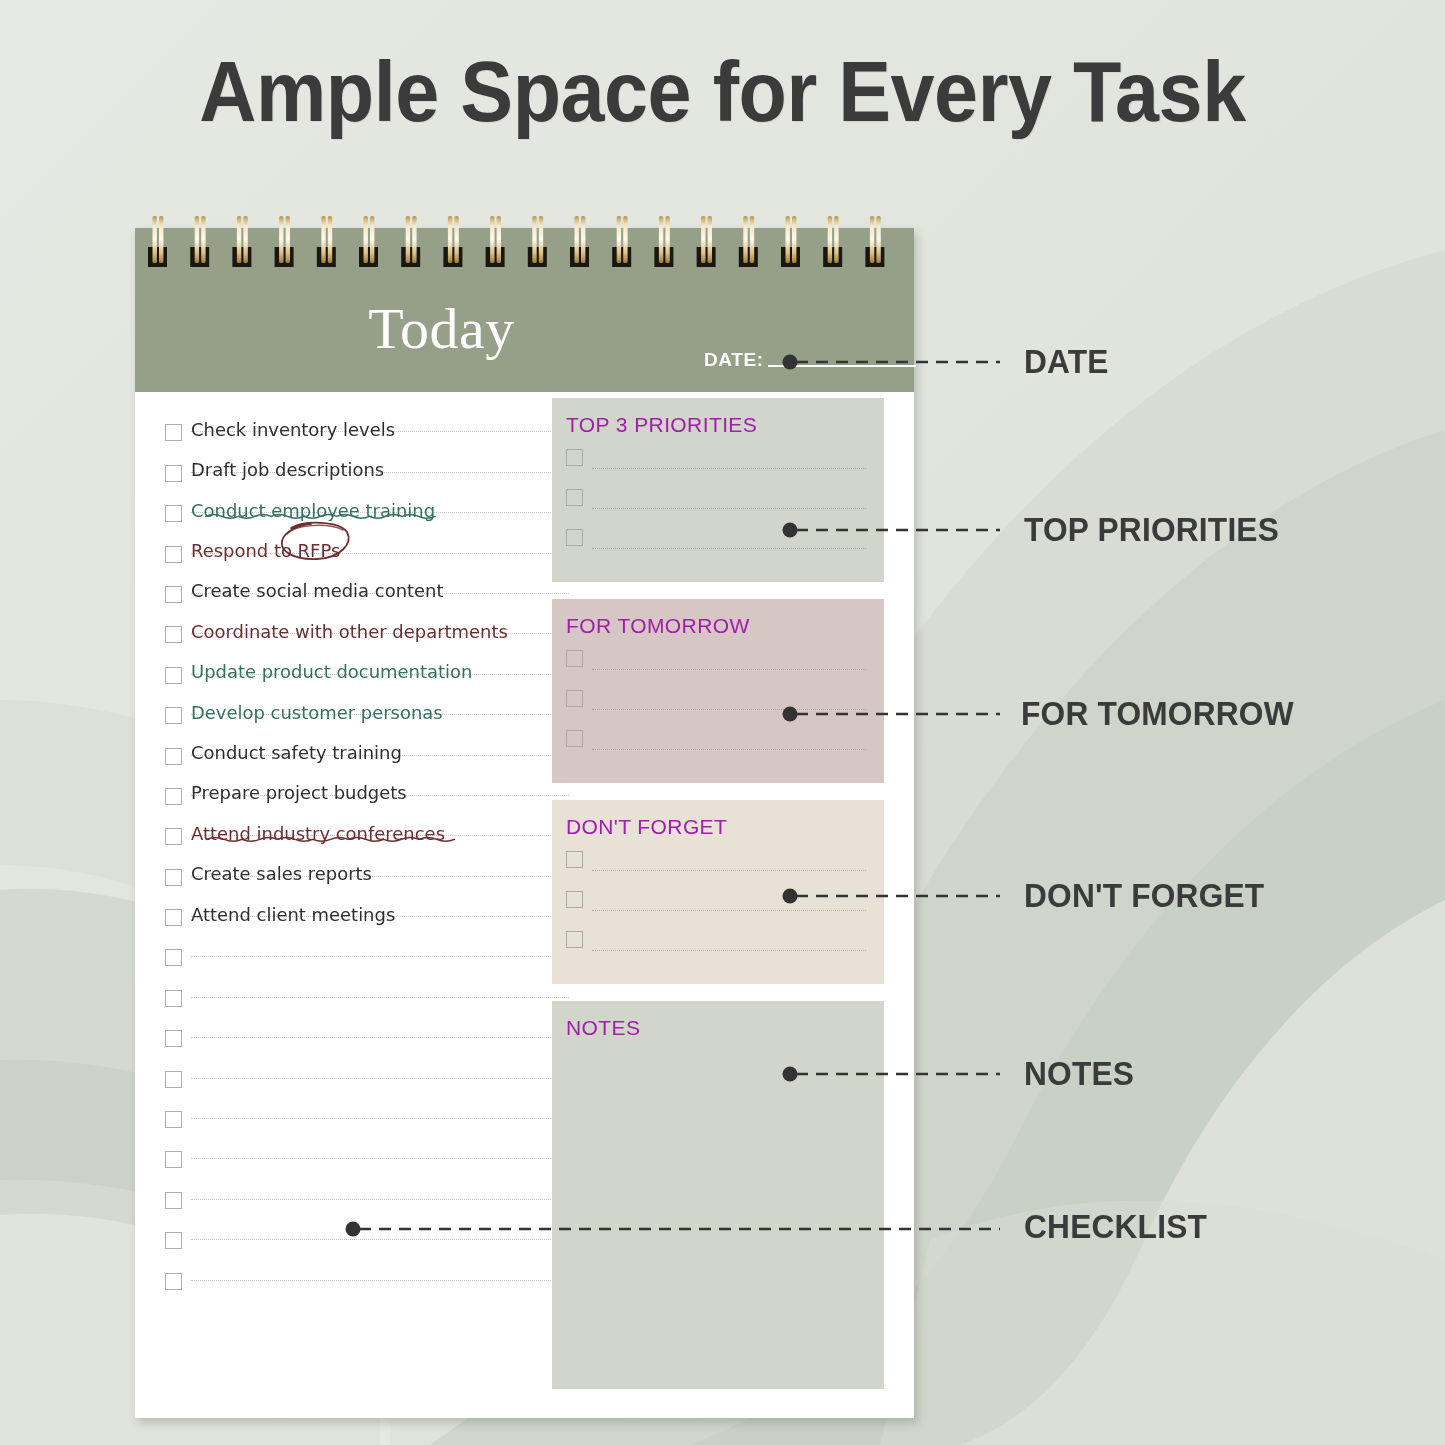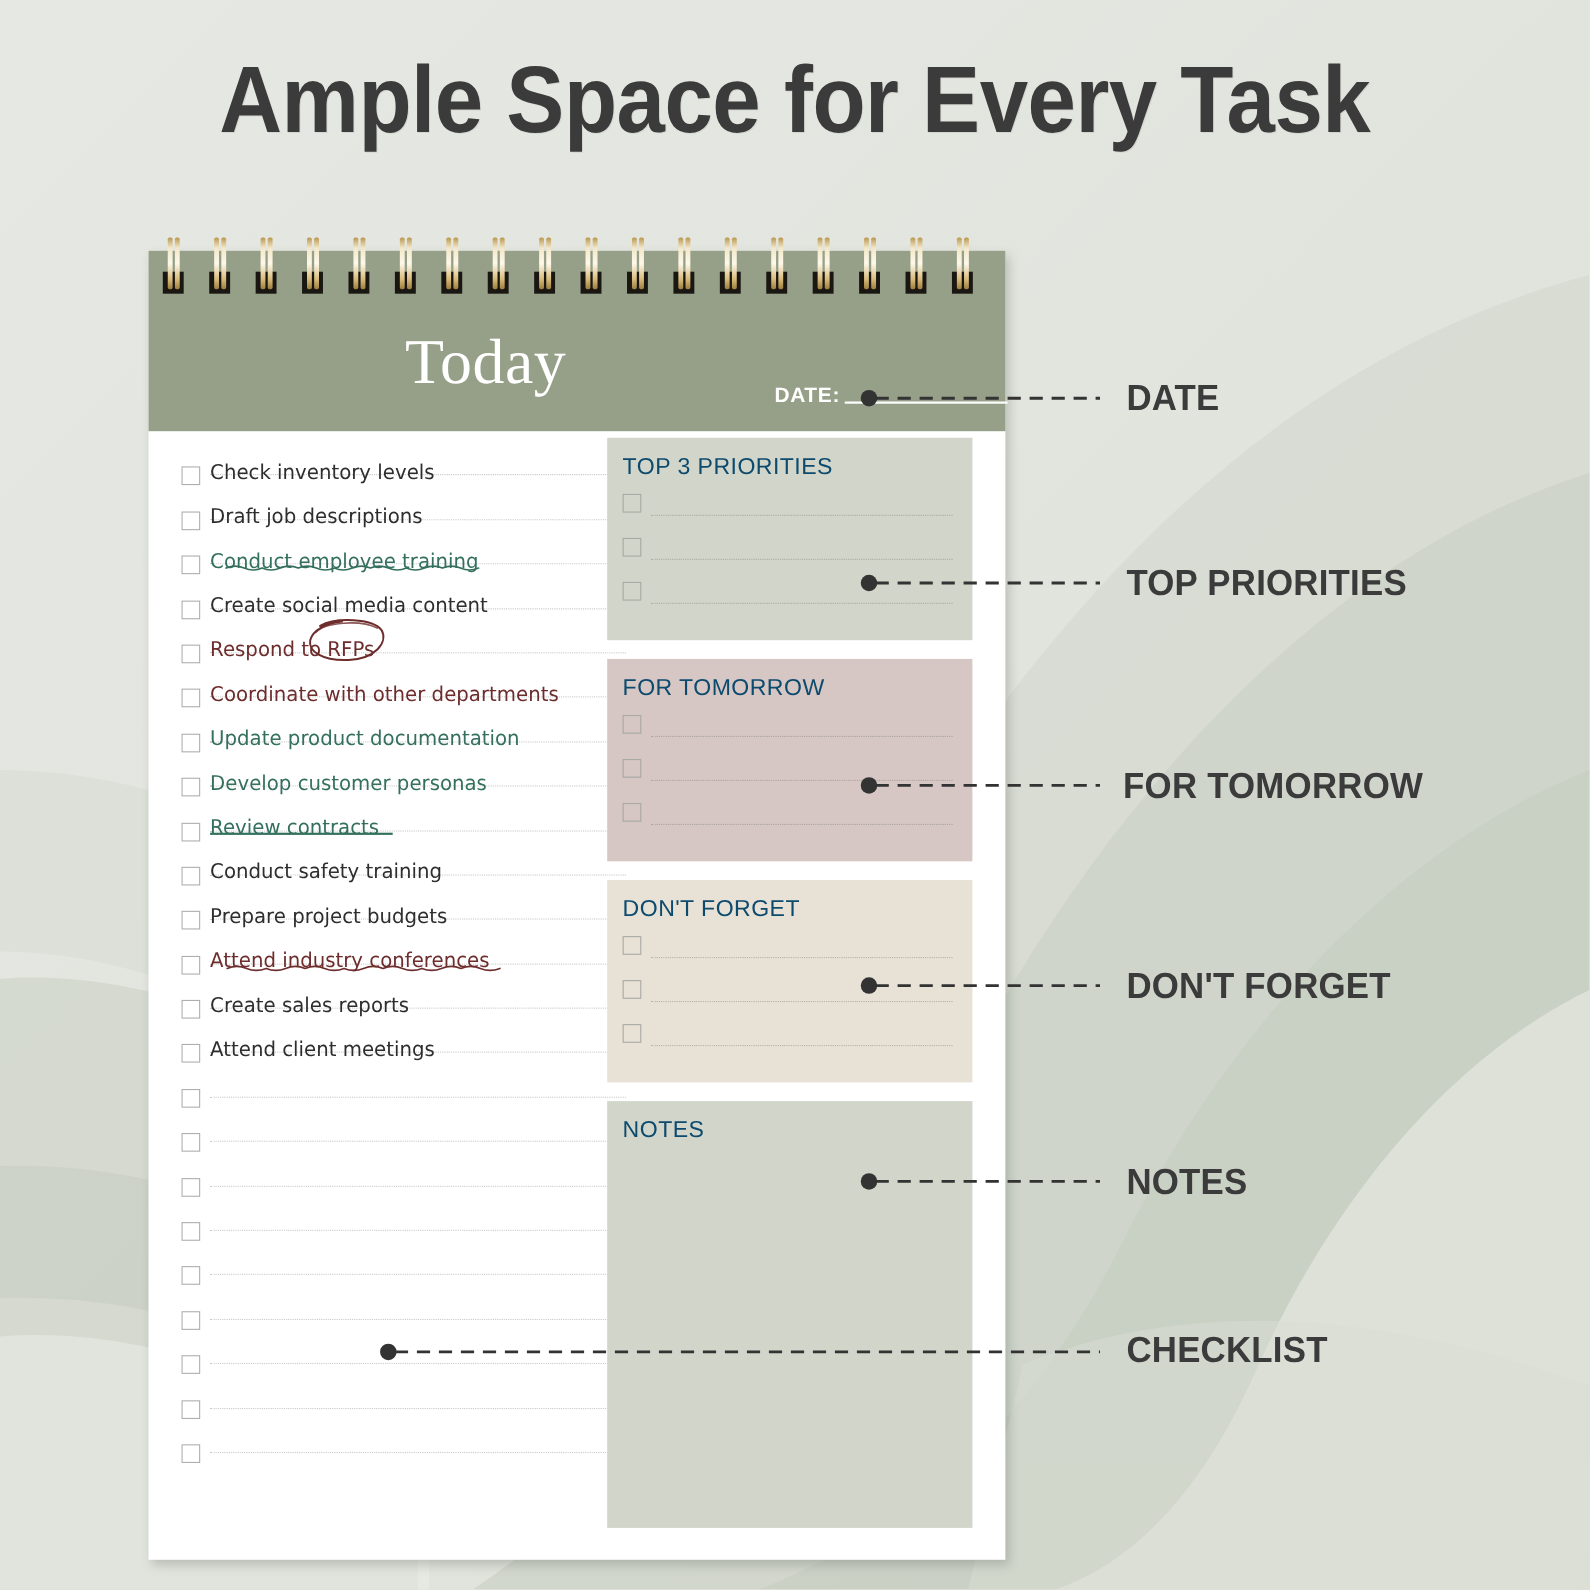--- a/index.html
+++ b/index.html
@@ -184,21 +184,21 @@
     width: 332px;
   }
 
   .sbox {
     position: relative;
     margin-bottom: 17px;
     padding: 16px 14px 0 14px;
   }
   .sbox-title {
     font-size: 21px;
-    color: #0c4a6e;
+    color: #a21caf;
     letter-spacing: 0.4px;
     line-height: 1;
     margin-bottom: 13px;
     font-weight: normal;
   }
   .sbox-rows { padding-bottom: 14px; }
   .sbox-row {
     position: relative;
     height: 40px;
     display: flex;
@@ -309,51 +309,45 @@
           <span class="cbox"></span>
           <span class="row-line"></span>
           <span class="task-text t-teal">Conduct employee training</span>
           <svg class="squiggle" width="254.99999999999997" height="10" viewBox="0 0 254.99999999999997 10">
             <path d="M2,6 q9.107142857142856,-4 18.21428571428571,0 q9.107142857142856,4 18.21428571428571,0 q9.107142857142856,4 18.21428571428571,0 q9.107142857142856,-4 18.21428571428571,0 q9.107142857142856,-4 18.21428571428571,0 q9.107142857142856,4 18.21428571428571,0 q9.107142857142856,4 18.21428571428571,0 q9.107142857142856,-4 18.21428571428571,0 q9.107142857142856,-4 18.21428571428571,0 q9.107142857142856,4 18.21428571428571,0 q9.107142857142856,4 18.21428571428571,0 q9.107142857142856,-4 18.21428571428571,0 q9.107142857142856,-4 18.21428571428571,0 q9.107142857142856,4 18.21428571428571,0 " fill="none" stroke="#35705f" stroke-width="1.7" stroke-linecap="round"></path>
           </svg>
         </div>
         <div class="check-row">
           <span class="cbox"></span>
           <span class="row-line"></span>
-          <span class="task-text t-dark">Create social media content</span>
-        </div>
-        <div class="check-row">
-          <span class="cbox"></span>
-          <span class="row-line"></span>
           <span class="task-text t-red">Respond to RFPs</span>
           <svg class="circle-mark" width="76" height="46" viewBox="0 0 76 46" style="left: 112px; top: -4px;">
             <path d="M14,10 C28,2 62,3 70,14 C76,25 64,40 40,41 C16,42 3,33 5,23 C7,14 20,7 34,6" fill="none" stroke="#6e2d2d" stroke-width="1.8" stroke-linecap="round"></path>
             <path d="M10,16 C18,7 50,4 66,12" fill="none" stroke="#6e2d2d" stroke-width="1.5" stroke-linecap="round" opacity="0.8"></path>
           </svg>
         </div>
         <div class="check-row">
           <span class="cbox"></span>
           <span class="row-line"></span>
+          <span class="task-text t-dark">Create social media content</span>
+        </div>
+        <div class="check-row">
+          <span class="cbox"></span>
+          <span class="row-line"></span>
           <span class="task-text t-red">Coordinate with other departments</span>
         </div>
         <div class="check-row">
           <span class="cbox"></span>
           <span class="row-line"></span>
           <span class="task-text t-teal">Update product documentation</span>
         </div>
         <div class="check-row">
           <span class="cbox"></span>
           <span class="row-line"></span>
           <span class="task-text t-teal">Develop customer personas</span>
-        </div>
-        <div class="check-row">
-          <span class="cbox"></span>
-          <span class="row-line"></span>
-          <span class="task-text t-teal">Review contracts</span>
-          <span class="straight-ul" style="width: 166.4px;"></span>
         </div>
         <div class="check-row">
           <span class="cbox"></span>
           <span class="row-line"></span>
           <span class="task-text t-dark">Conduct safety training</span>
         </div>
         <div class="check-row">
           <span class="cbox"></span>
           <span class="row-line"></span>
           <span class="task-text t-dark">Prepare project budgets</span>

